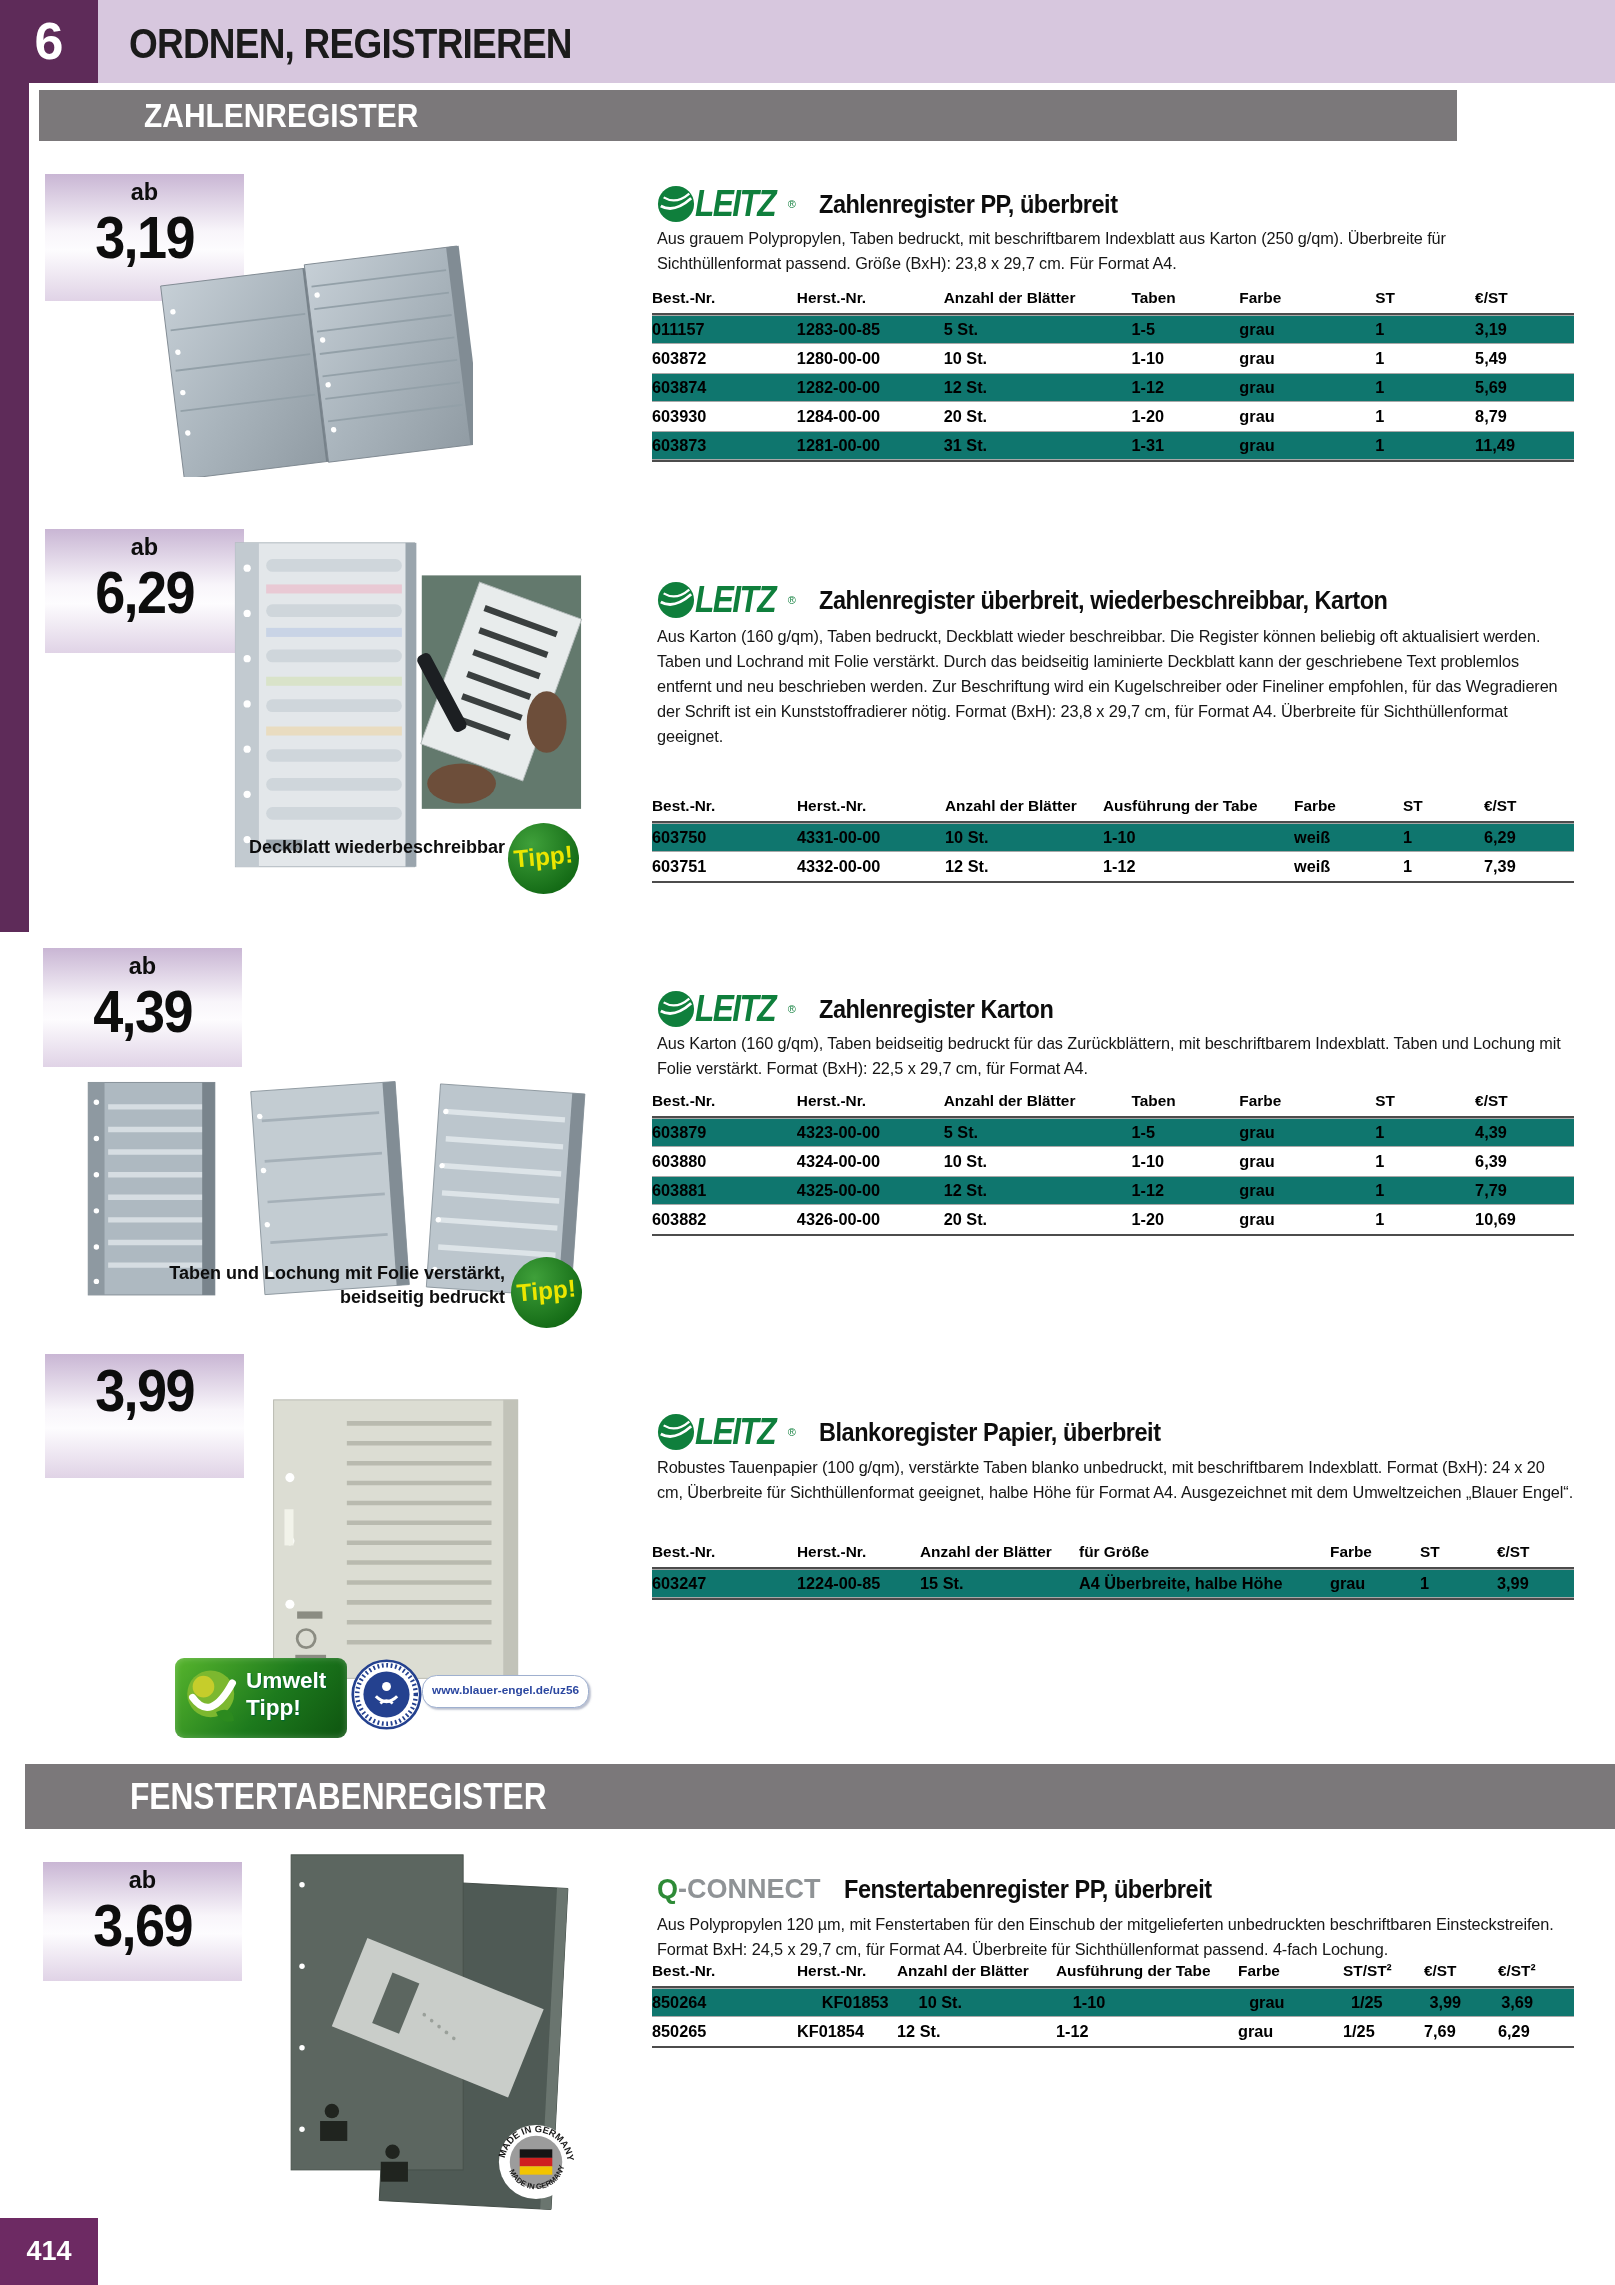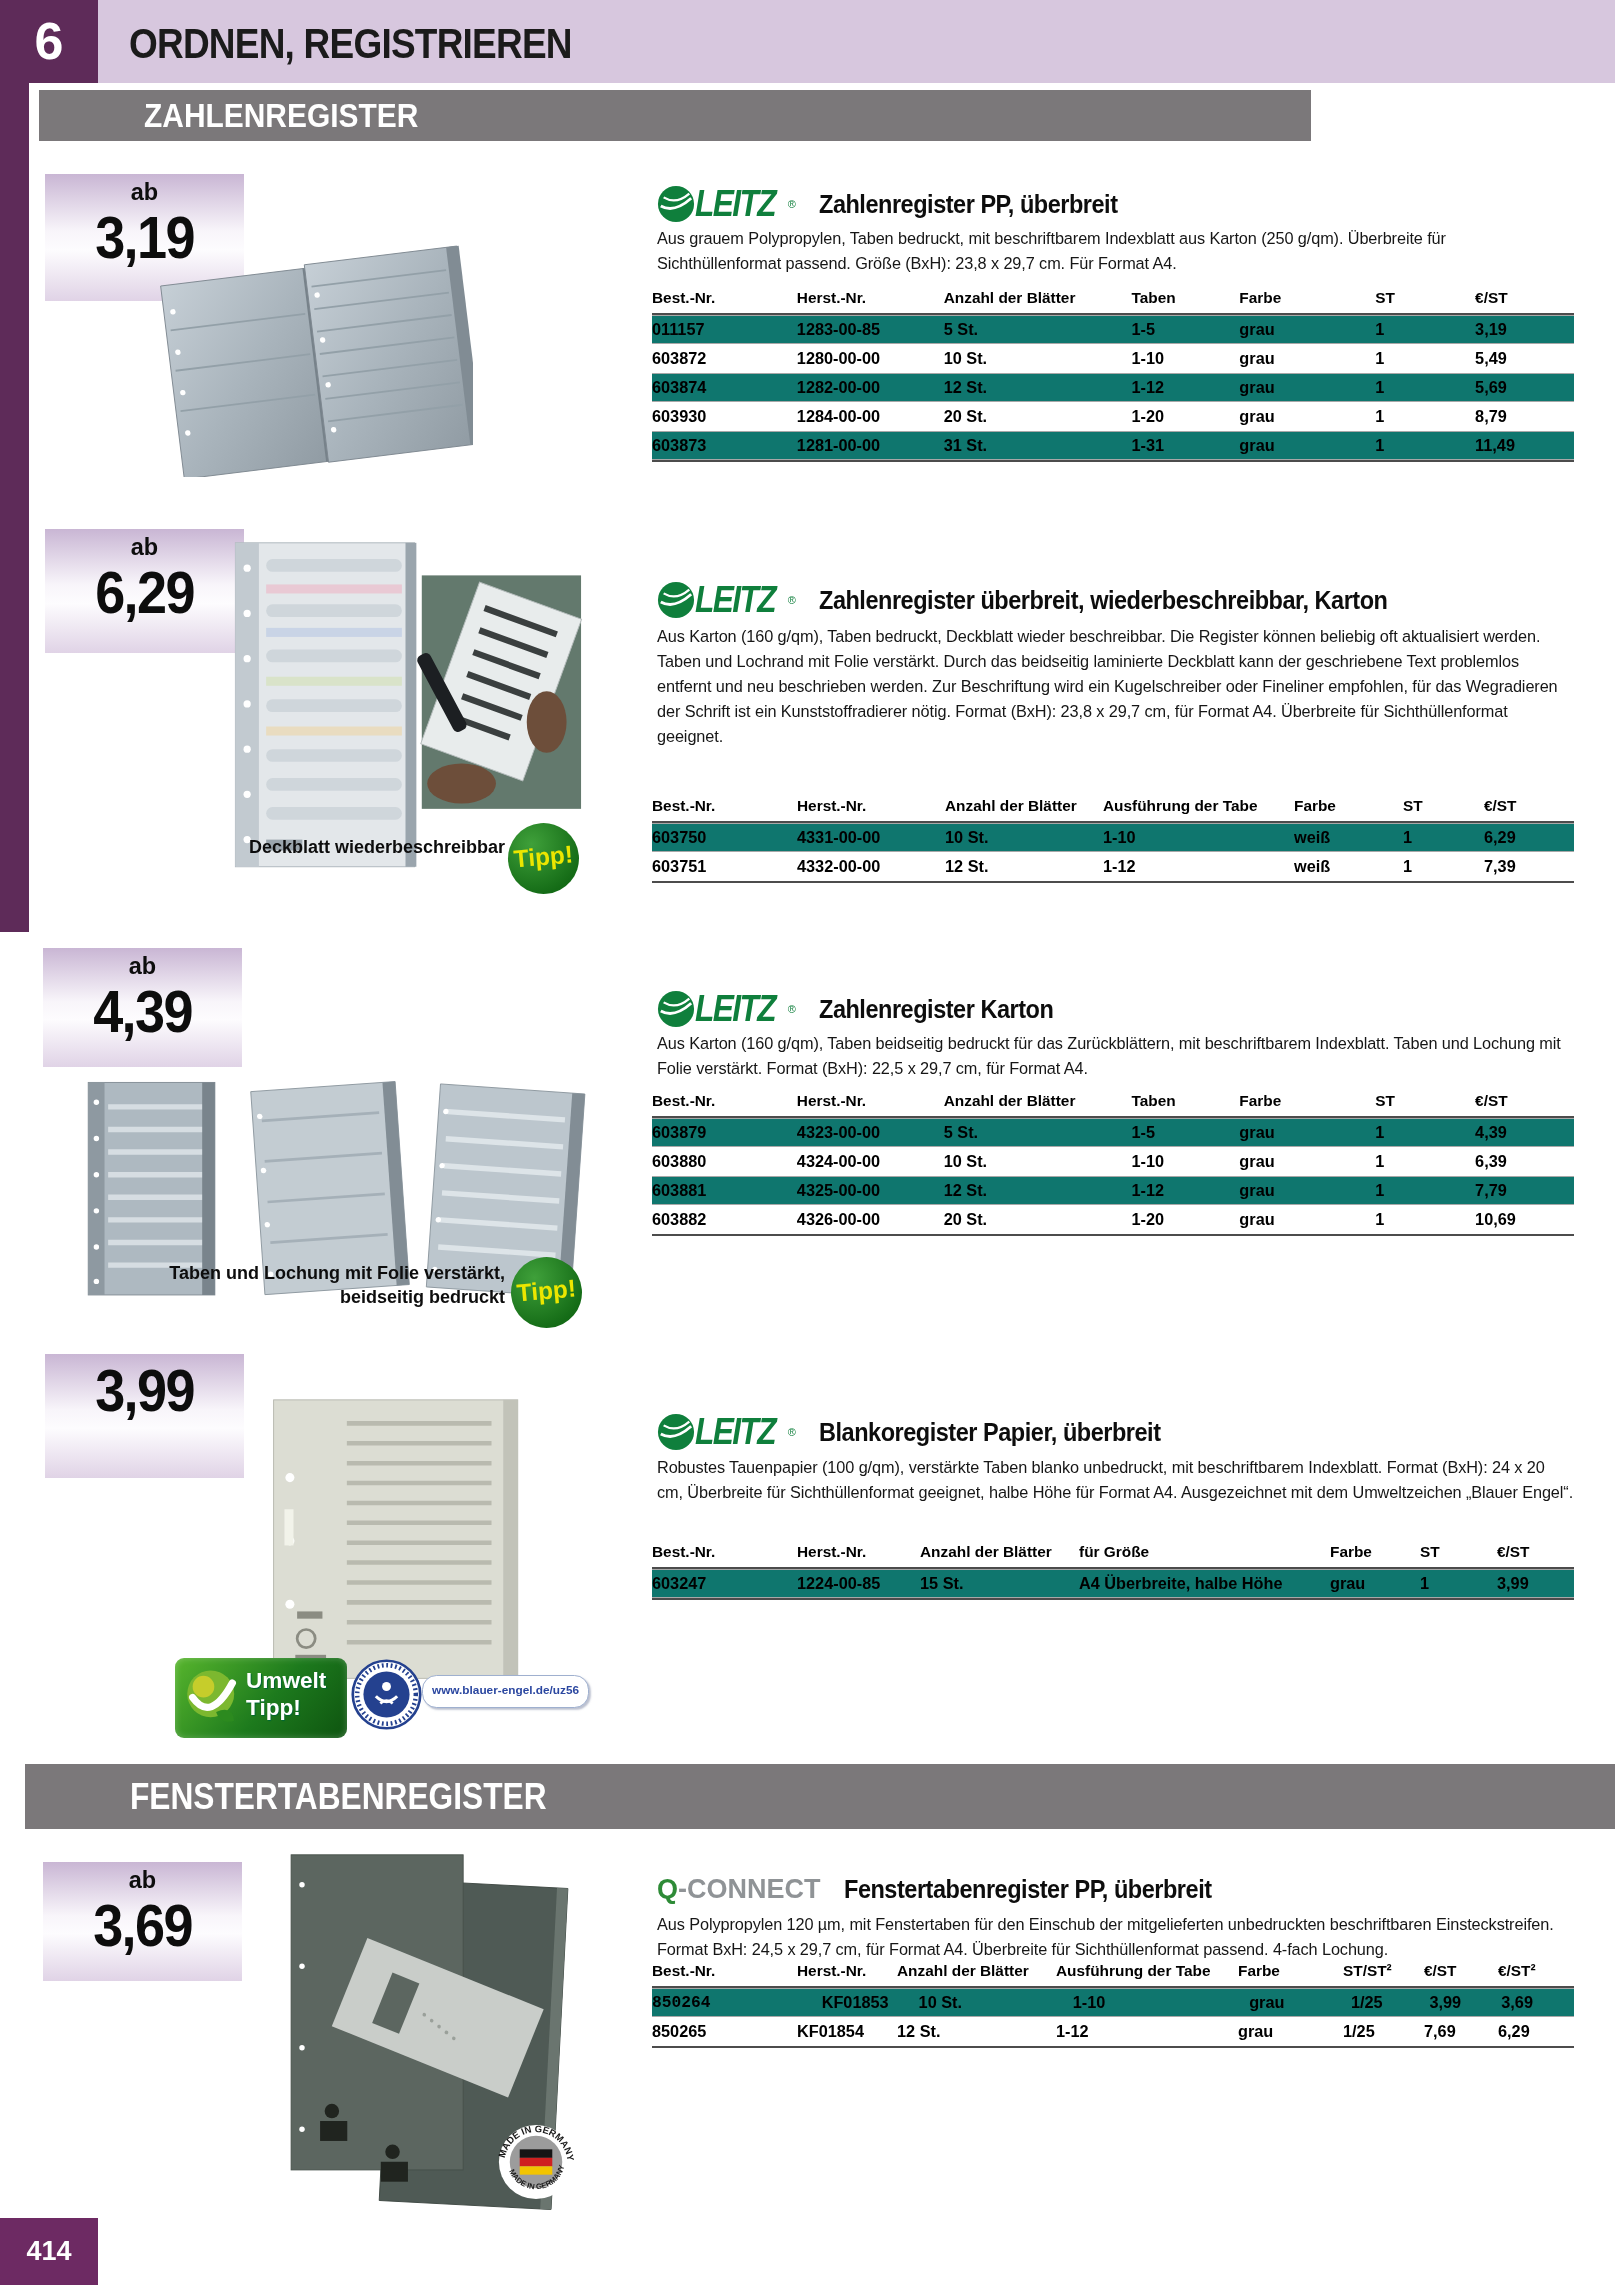--- a/index.html
+++ b/index.html
@@ -6,21 +6,21 @@
   body{font-family:"Liberation Sans",sans-serif;}
   #canvas{position:relative;width:1616px;height:2285px;background:#fff;overflow:hidden;}
   .abs{position:absolute;}
   
   .band{left:96px;top:0;width:1520px;height:83px;background:#d7c7de;}
   .chapter{left:0;top:0;width:98px;height:83px;background:#5e2b59;color:#fff;
            font-size:52px;font-weight:bold;text-align:center;line-height:83px;}
   .chapter-title{left:129px;top:0;height:83px;line-height:87px;color:#1b1b1b;
            font-size:43px;font-weight:bold;letter-spacing:-0.9px;transform:scaleX(.86);transform-origin:left;white-space:nowrap;}
   .graybar{background:#7b787a;color:#fff;}
-  .zbar{left:39px;top:90px;width:1272px;height:51px;}
+  .zbar{left:39px;top:90px;width:1418px;height:51px;}
   .fbar{left:25px;top:1764px;width:1590px;height:65px;}
   .graybar span{display:block;margin-left:105px;font-weight:bold;letter-spacing:0;
            transform:scaleX(.88);transform-origin:left;white-space:nowrap;}
   .zbar span{font-size:34px;line-height:51px;}
   .fbar span{font-size:36px;line-height:65px;}
   .lstrip{left:0;top:83px;width:29px;height:849px;background:#5e2b59;}
   
   .pricebox{width:199px;background:linear-gradient(#c9b6d4 0%,#f8f5fa 45%,#fdfcfe 60%,#e0d3e6 100%);
             text-align:center;color:#0d0d0d;}
   .pricebox .ab{font-size:23.5px;font-weight:bold;padding-top:5.4px;line-height:27px;}
@@ -497,21 +497,21 @@
         <div class="tcell" style="width: 145px;">Best.-Nr.</div>
         <div class="tcell" style="width: 100px;">Herst.-Nr.</div>
         <div class="tcell" style="width: 159px;">Anzahl der Blätter</div>
         <div class="tcell" style="width: 182px;">Ausführung der Tabe</div>
         <div class="tcell" style="width: 105px;">Farbe</div>
         <div class="tcell tr" style="width: 81px;">ST/ST²</div>
         <div class="tcell tr" style="width: 74px;">€/ST</div>
         <div class="tcell tr" style="width: 75px;">€/ST²</div>
       </div>
       <div class="trow odd">
-        <div class="tcell" style="width: 175px; font-family: Liberation Mono, monospace;">850264</div>
+        <div class="tcell" style="width: 175px;">850264</div>
         <div class="tcell" style="width: 100px;">KF01853</div>
         <div class="tcell" style="width: 159px;">10 St.</div>
         <div class="tcell" style="width: 182px;">1-10</div>
         <div class="tcell" style="width: 105px;">grau</div>
         <div class="tcell tr" style="width: 81px;">1/25</div>
         <div class="tcell tr" style="width: 74px;">3,99</div>
         <div class="tcell tr" style="width: 75px;">3,69</div>
       </div>
       <div class="trow even">
         <div class="tcell" style="width: 145px;">850265</div>

